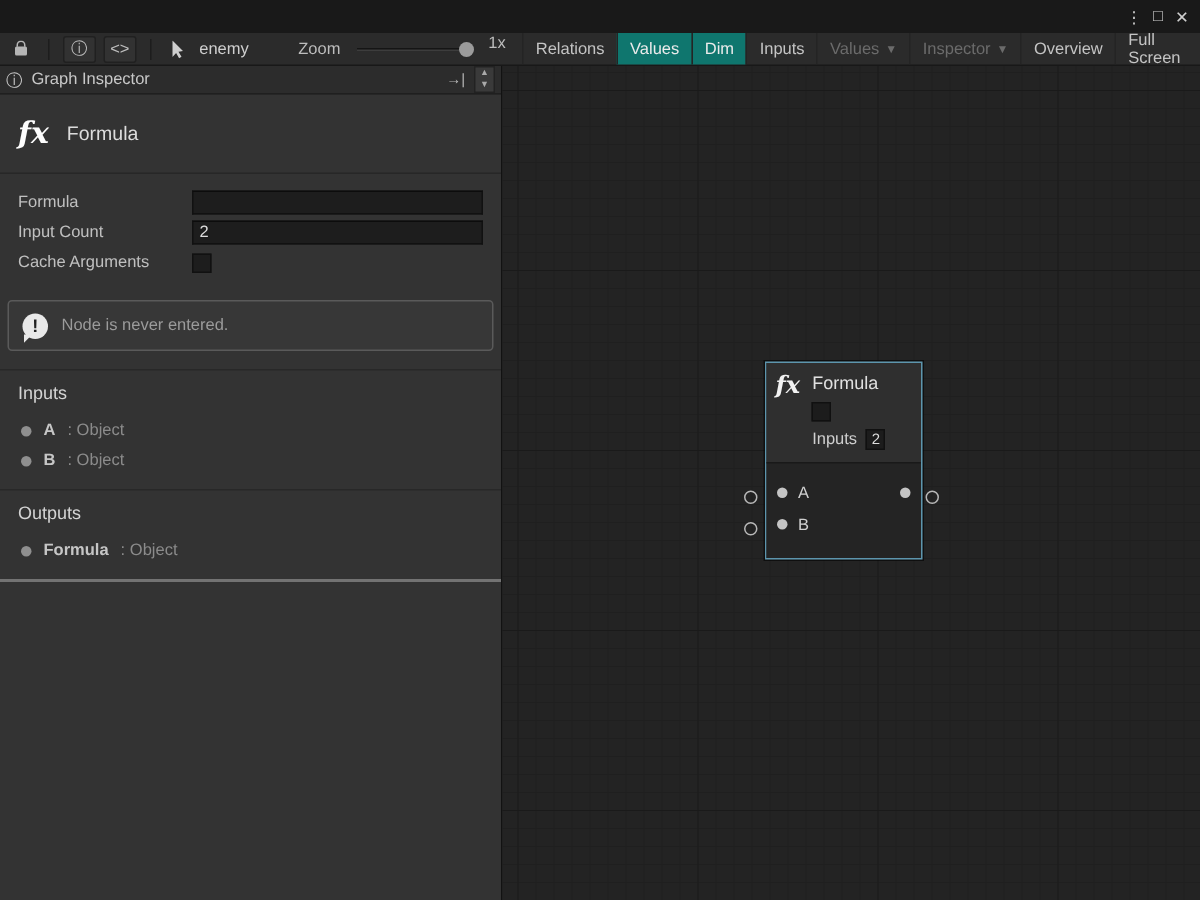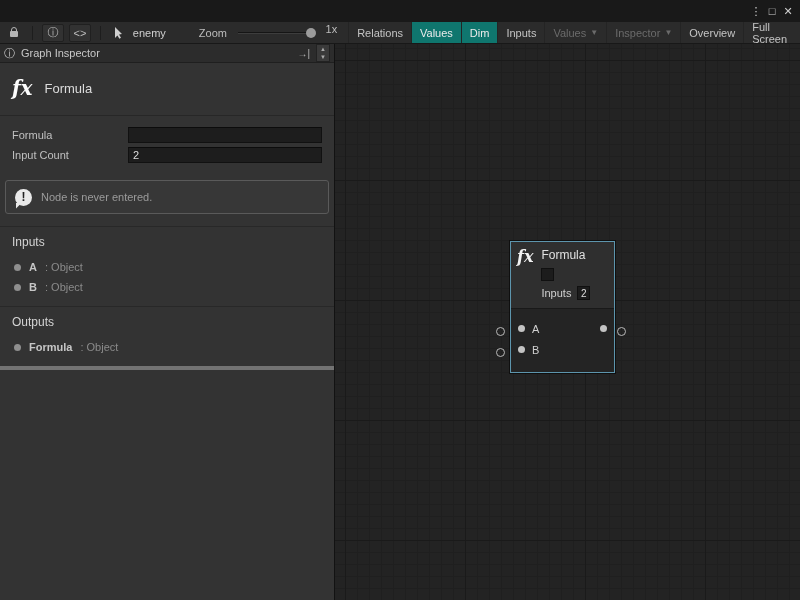--- a/index.html
+++ b/index.html
@@ -46,21 +46,21 @@
   .form-row{display:flex;align-items:center;height:20px}
   .form-label{width:116px;color:#c0c0c0}
   .field-wrap{flex:1;display:flex}
   .text-field{flex:1;height:16px;background:#1d1d1d;border:1px solid #111;border-top-color:#0c0c0c;color:#ddd;font-size:11px;padding:0 4px;font-family:inherit;outline:none}
   .checkbox{width:13px;height:13px;background:#1d1d1d;border:1px solid #111}
   .warn-box{margin:11px 5px 12px;border:1px solid #5a5a5a;border-radius:3px;background:#373737;display:flex;align-items:center;gap:9px;padding:7px 9px;min-height:34px}
   .warn-icon{width:17px;height:17px;border-radius:50%;background:#e9e9e9;color:#222;font-weight:bold;display:flex;align-items:center;justify-content:center;font-size:12px;position:relative;flex:0 0 auto}
   .warn-icon::after{content:"";position:absolute;left:1px;bottom:-3px;width:6px;height:6px;background:#e9e9e9;clip-path:polygon(0 0,100% 0,0 100%)}
   .warn-text{color:#9b9b9b}
   .section{border-top:1px solid #282828;padding:7px 12px 9px}
-  .section.last{border-bottom:4px solid #737373}
+  .section.last{border-bottom:2px solid #737373}
   .section-heading{font-size:12px;color:#d4d4d4;margin:1px 0 8px}
   .port-row{display:flex;align-items:center;gap:8px;height:20px;padding-left:2px}
   .port-dot{width:7px;height:7px;border-radius:50%;background:#8f8f8f;flex:0 0 auto}
   .port-name{font-weight:bold;color:#c6c6c6}
   .port-type{color:#8b8b8b}
 
   
   .canvas{position:relative;flex:1;background-color:#232323;
     background-image:
       linear-gradient(90deg,#1a1a1a 1px,transparent 1px),
@@ -179,20 +179,24 @@
         <span class="field-wrap">
             <input class="text-field" type="text" value="" style="">
           </span>
       </div>
       <div class="form-row">
         <span class="form-label">Input Count</span>
         <span class="field-wrap">
             <input class="text-field" type="text" value="2" style="">
           </span>
       </div>
+      <div class="form-row">
+        <span class="form-label">Cache Arguments</span>
+        <span class="checkbox"></span>
+      </div>
     </div>
 
     <div class="warn-box">
       <span class="warn-icon">!</span>
       <span class="warn-text">Node is never entered.</span>
     </div>
 
     <div class="section">
       <div class="section-heading">Inputs</div>
       <div class="port-row">

